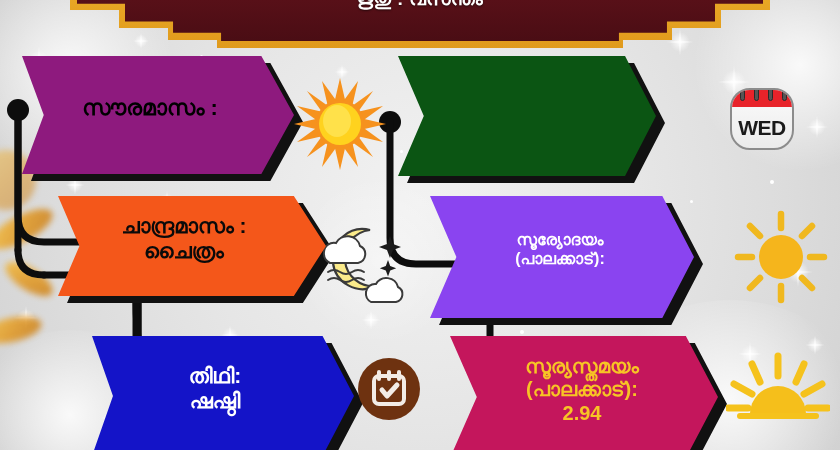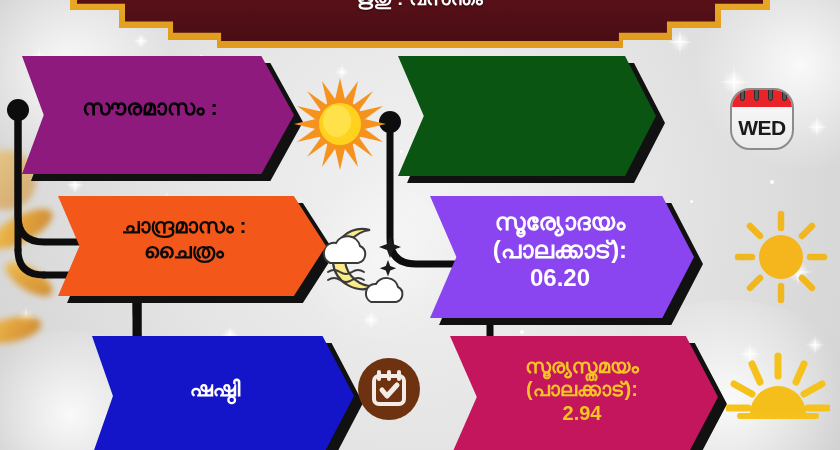--- a/index.html
+++ b/index.html
@@ -193,34 +193,34 @@
 
   <div class="card left" style="left:58px;top:196px;width:268px;height:100px;font-size:21px;color:#0a0a0a;">
     <div class="shadow"></div>
     <div class="face" style="background:#f4571a;"></div>
     <div class="txt">
       <div>ചാന്ദ്രമാസം :</div>
       <div>ചൈത്രം</div>
     </div>
   </div>
 
-  <div class="card" style="left:430px;top:196px;width:264px;height:122px;font-size:24px;color:#ffffff;">
+  <div class="card" style="left:430px;top:196px;width:264px;height:122px;font-size:16px;color:#ffffff;">
     <div class="shadow"></div>
     <div class="face" style="background:#8a44f0;"></div>
     <div class="txt">
       <div>സൂര്യോദയം</div>
       <div>(പാലക്കാട്):</div>
-      <div>06.20</div>
     </div>
   </div>
 
   <div class="card left" style="left:92px;top:336px;width:262px;height:120px;font-size:21px;color:#ffffff;">
     <div class="shadow"></div>
     <div class="face" style="background:#1414c8;"></div>
     <div class="txt">
+      <div>തിഥി:</div>
       <div>ഷഷ്ഠി</div>
     </div>
   </div>
 
   <div class="card" style="left:450px;top:336px;width:268px;height:122px;font-size:20px;color:#f7c425;">
     <div class="shadow"></div>
     <div class="face" style="background:#c4165c;"></div>
     <div class="txt">
       <div>സൂര്യസ്തമയം</div>
       <div>(പാലക്കാട്):</div>

